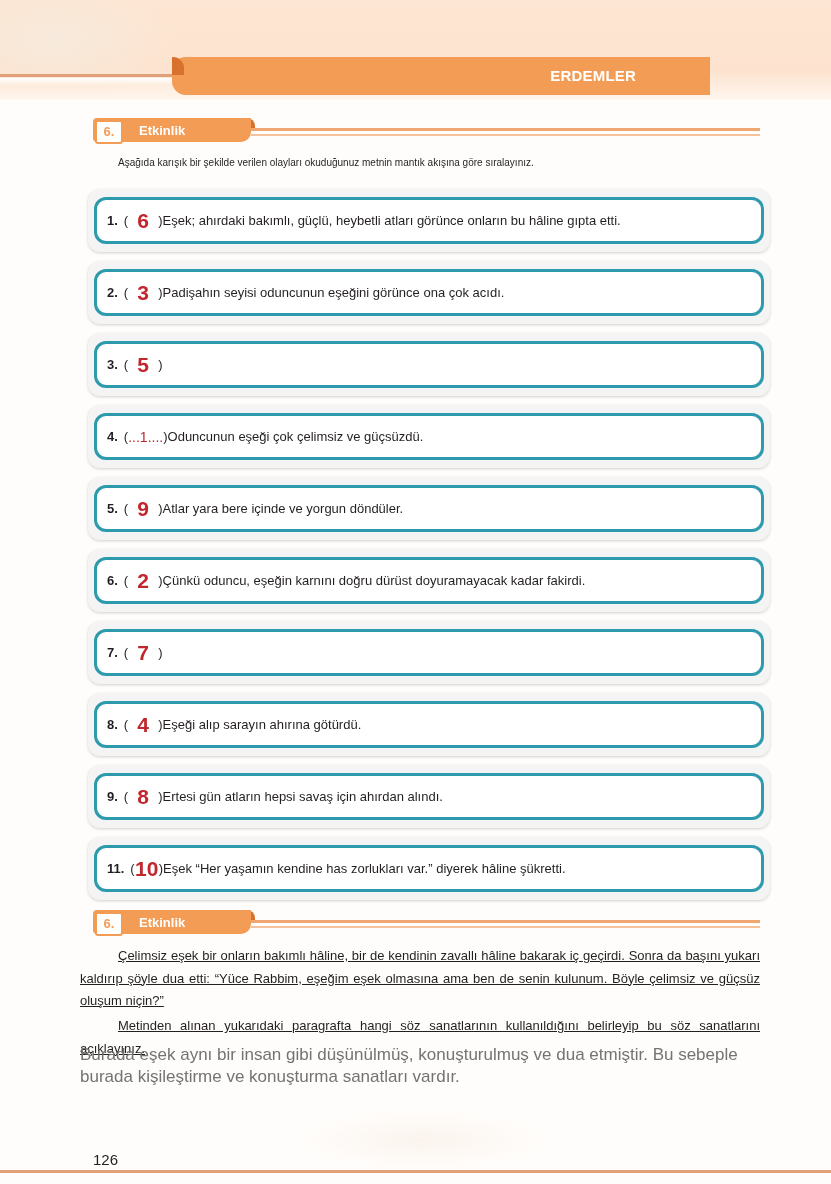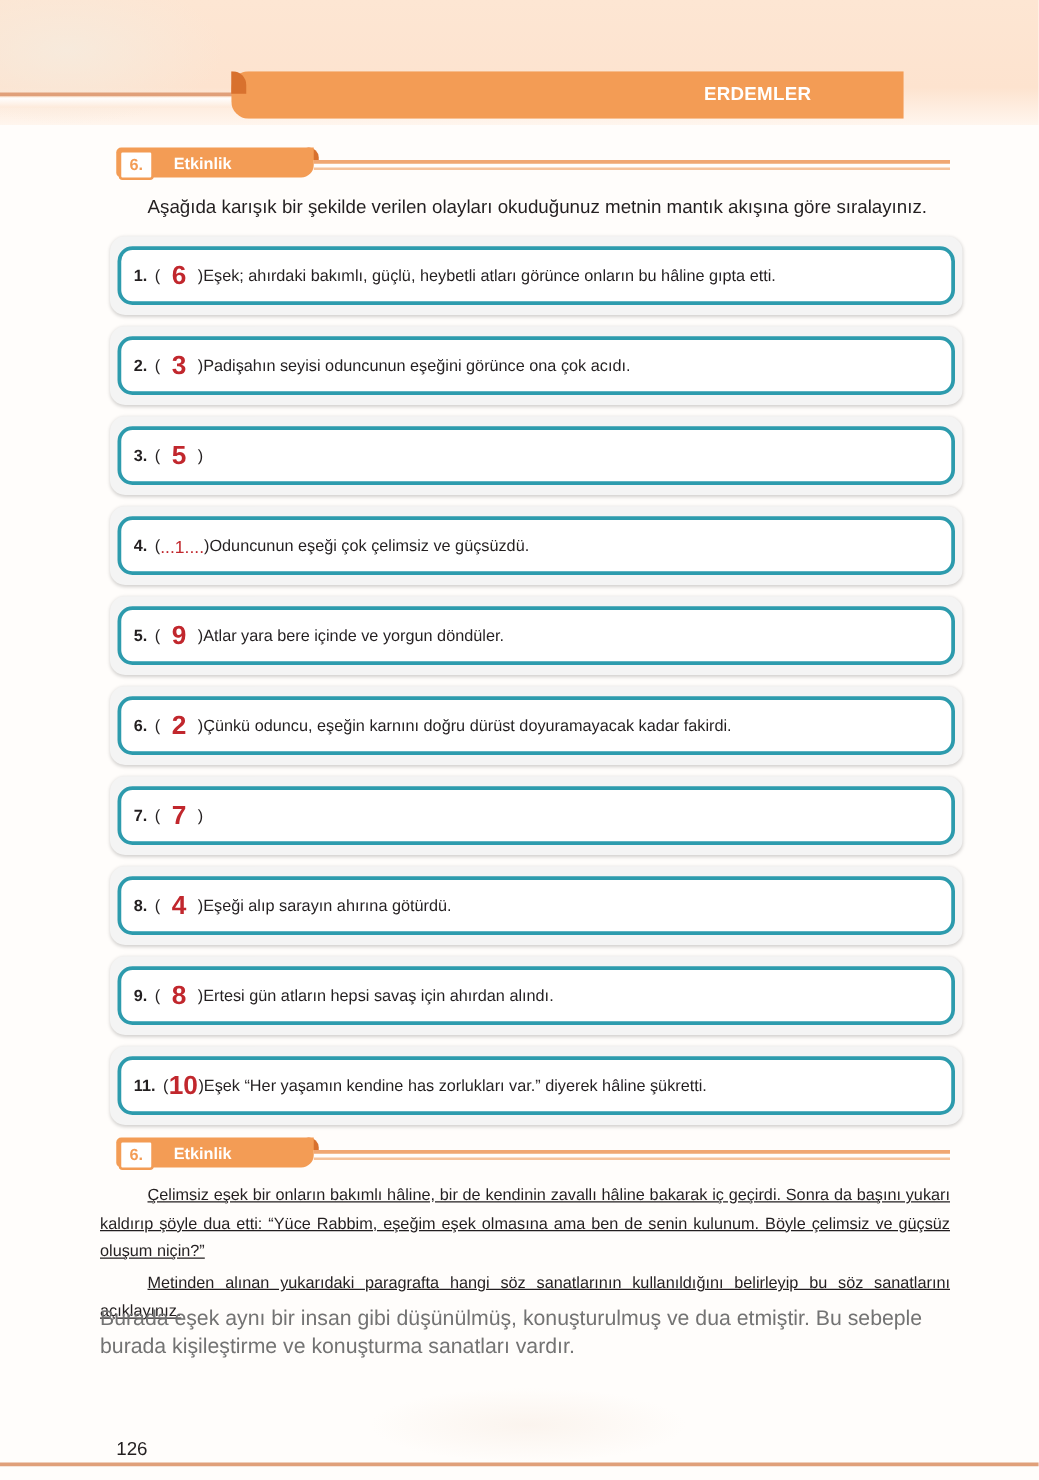--- a/index.html
+++ b/index.html
@@ -20,21 +20,21 @@
     }
     .top-line {
       position: absolute; left: 0; top: 74px; width: 190px; height: 3px;
       background: #e0a07a;
     }
     .top-line2 {
       position: absolute; left: 0; top: 78px; width: 190px; height: 8px;
       background: linear-gradient(180deg, #fff 0%, #fdeadb 100%);
     }
     .chapter-tab {
-      position: absolute; left: 185px; top: 57px; width: 538px; height: 38px;
+      position: absolute; left: 172px; top: 57px; width: 538px; height: 38px;
       background: #f39c55;
       border-radius: 14px 0 0 14px;
       clip-path: polygon(0 100%, 0 0, 100% 0, 100% 100%);
       text-align: right;
     }
     .chapter-tab .curl {
       position: absolute; left: -10px; top: 0; width: 22px; height: 18px;
       background: #d8712e; border-radius: 11px 11px 0 0;
     }
     .chapter-title {
@@ -62,21 +62,21 @@
       position: absolute; left: 146px; top: 0; width: 16px; height: 10px;
       background: #d8712e; border-radius: 8px 8px 0 0;
     }
     .activity-head .rule1 {
       position: absolute; left: 158px; top: 10px; right: 0; height: 3px; background: #f0a772;
     }
     .activity-head .rule2 {
       position: absolute; left: 158px; top: 16px; right: 0; height: 2px; background: #f5c29a;
     }
     .instruction {
-      position: absolute; left: 118px; top: 157px; font-size: 15px; color: #231f20; text-align: center;
+      position: absolute; left: 118px; top: 157px; font-size: 10px; color: #231f20; text-align: center;
     }
     
     .cards { position: absolute; left: 88px; top: 189px; width: 682px; }
     .card-outer {
       position: relative; height: 63px; margin-bottom: 9px;
       background: #f4f4f4; border-radius: 12px;
       box-shadow: 0 1px 3px rgba(0,0,0,0.18);
     }
     .card {
       position: absolute; left: 6px; top: 8px; right: 6px; bottom: 8px;

